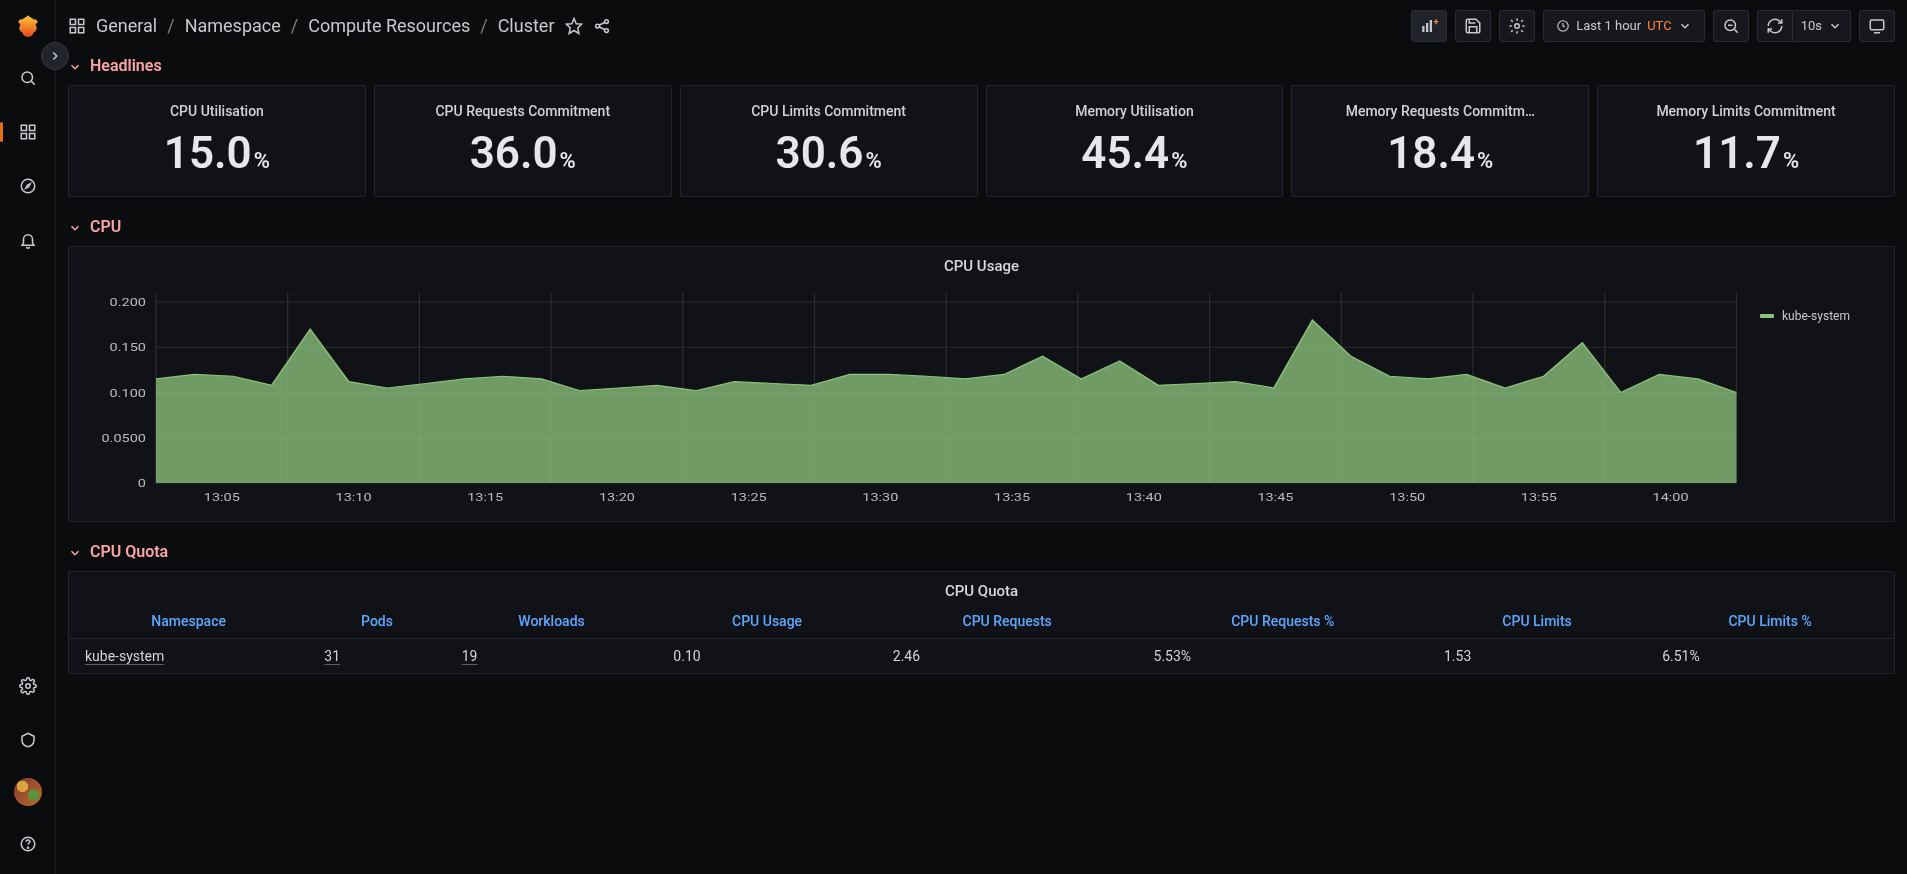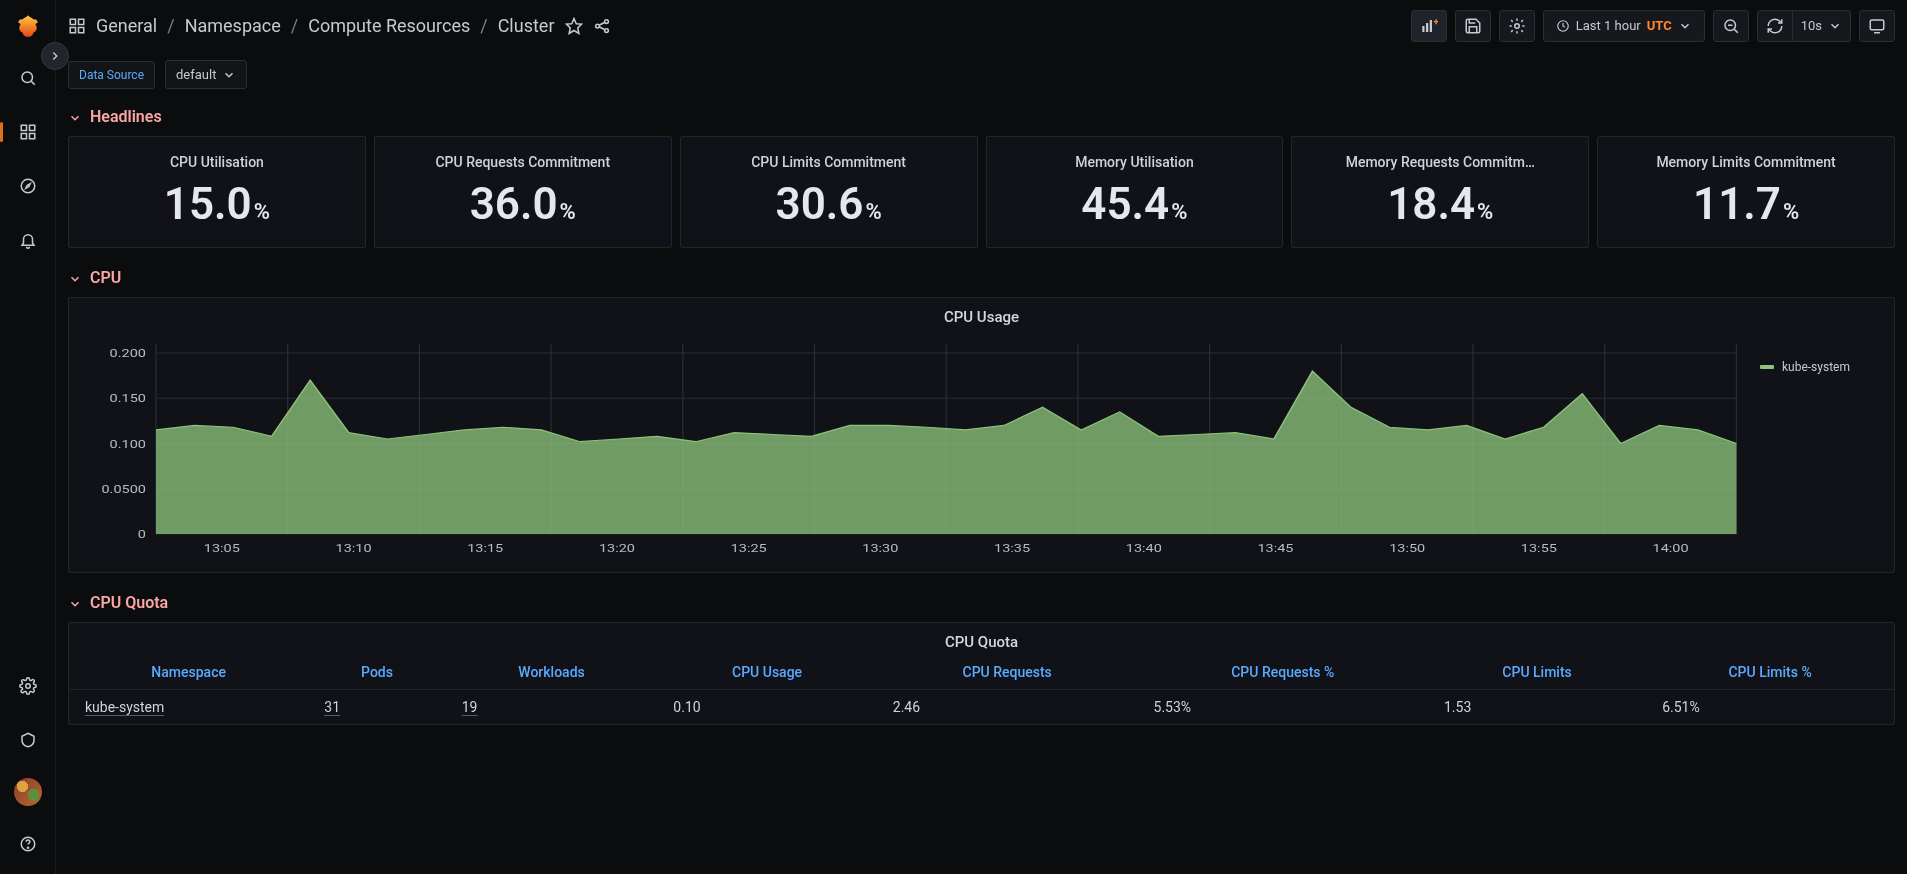--- a/index.html
+++ b/index.html
@@ -70,21 +70,21 @@
   .breadcrumb .sep{color:#7a7d85;}
   .breadcrumb a{color:#c7c9d0;text-decoration:none;}
   .top-actions{margin-left:auto;display:flex;align-items:center;gap:8px;}
   .tbtn{
     height:32px;min-width:32px;
     border:1px solid #2a2d33;background:#16181d;border-radius:3px;
     display:flex;align-items:center;justify-content:center;
     padding:0 8px;color:#c7c9d0;cursor:pointer;gap:6px;font-size:13px;
   }
   .tbtn.hl{background:#202329;}
-  .tbtn .utc{color:var(--orange);font-weight:700;}
+  .tbtn .utc{color:var(--orange);font-weight:400;}
   .tbtn-group{display:flex;}
   .tbtn-group .tbtn{border-radius:0;}
   .tbtn-group .tbtn:first-child{border-top-left-radius:3px;border-bottom-left-radius:3px;}
   .tbtn-group .tbtn:last-child{border-top-right-radius:3px;border-bottom-right-radius:3px;border-left:none;}
   .subbar{display:flex;align-items:center;gap:10px;padding:8px 12px 14px;}
   .pill-label{
     border:1px solid #2a2d33;border-radius:3px;
     padding:6px 10px;color:var(--blue);font-size:12px;background:#121418;
   }
   .pill-select{
@@ -293,29 +293,20 @@
         </div>
         <div class="tbtn">
           <svg class="ic" viewBox="0 0 24 24" fill="none" stroke="currentColor" stroke-width="2">
               <rect x="3" y="4" width="18" height="13" rx="2"></rect>
               <line x1="8" y1="21" x2="16" y2="21"></line>
             </svg>
         </div>
       </div>
     </div>
 
-    <div class="subbar">
-      <div class="pill-label">Data Source</div>
-      <div class="pill-select">
-        <span>default</span>
-        <svg class="ic-sm" viewBox="0 0 24 24" fill="none" stroke="currentColor" stroke-width="2.5">
-            <polyline points="6 9 12 15 18 9"></polyline>
-          </svg>
-      </div>
-    </div>
 
     <div class="content">
       <div class="row-header">
         <span class="chev">
             <svg class="ic-sm" viewBox="0 0 24 24" fill="none" stroke="currentColor" stroke-width="2.5">
               <polyline points="6 9 12 15 18 9"></polyline>
             </svg>
           </span>
         <span>Headlines</span>
       </div>

